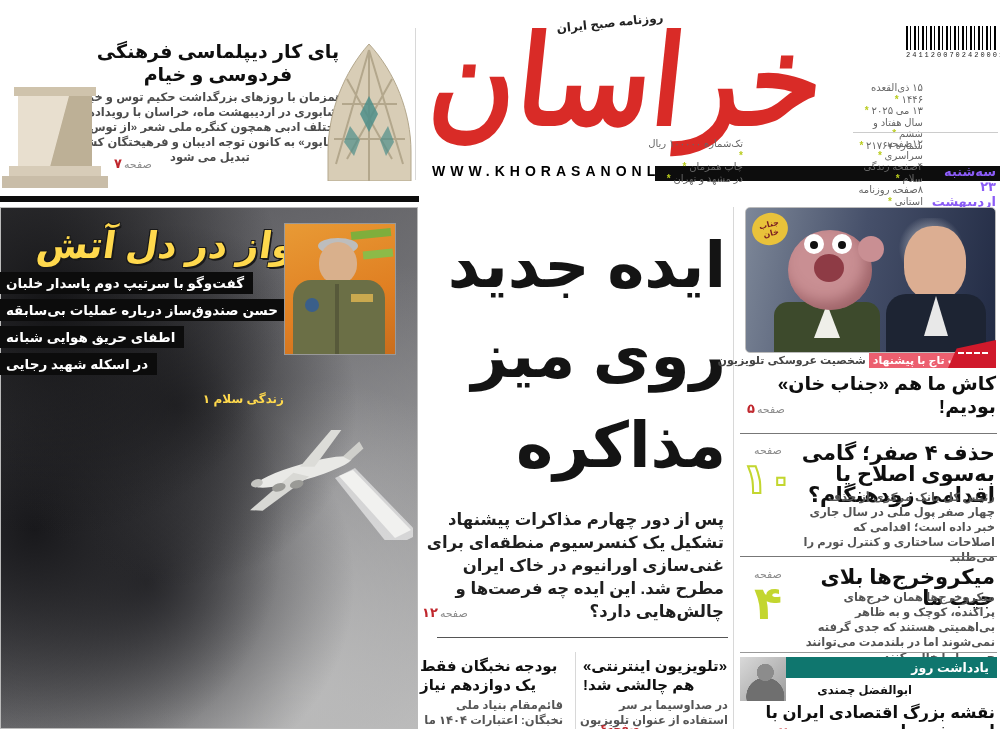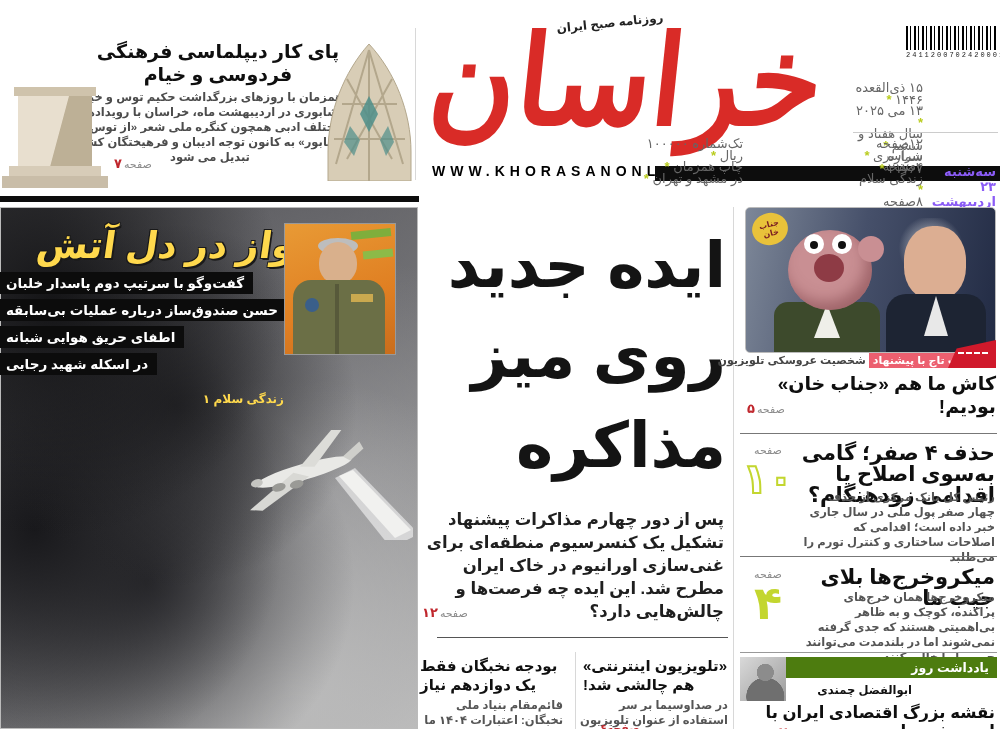--- a/index.html
+++ b/index.html
@@ -38,21 +38,21 @@
 
   .barcode{left:906px;top:26px;width:92px;height:24px;
     background:repeating-linear-gradient(90deg,#000 0 2px,#fff 2px 4px,#000 4px 5px,#fff 5px 8px);}
   .barcode-num{left:906px;top:51px;width:92px;font-size:7px;letter-spacing:2px;color:#222;
     font-family:"Liberation Mono","DejaVu Sans Mono",monospace;text-align:center;}
 
   .d-bold{font-weight:bold;font-size:13px;line-height:15px;color:#8b5cf6;text-align:right;}
   .d-weekday{right:2px;top:84px;width:70px;}
   .d-pages-total{right:2px;top:140px;width:70px;}
   .datebox{left:555px;top:80px;width:443px;height:90px;}
-  .dl{font-size:13px;line-height:11.5px;color:#666;text-align:right;}
+  .dl{font-size:10px;line-height:11.5px;color:#666;text-align:right;}
   .dl div::after{content:" *";color:#b9cc1e;font-weight:bold;}
   .d-details{right:75px;top:2px;width:70px;}
   .d-breakdown{right:75px;top:58px;width:72px;}
   .d-print{right:255px;top:58px;width:100px;}
   .d-rule{position:absolute;right:0;top:52px;width:145px;height:1px;background:#cccccc;}
 
   
   .tl-title{
     left:88px;top:40px;width:260px;text-align:center;
     font-size:19px;line-height:23px;font-weight:bold;color:#0f0f0f;
@@ -185,21 +185,21 @@
   .zeros-num{left:742px;top:444px;}
   .zeros-h{right:5px;top:442px;width:200px;}
   .zeros-b{right:5px;top:490px;width:192px;}
   .rc-hrule2{left:740px;top:556px;width:257px;background:#777;}
 
   .micro-num{left:742px;top:568px;}
   .micro-h{right:5px;top:566px;width:200px;}
   .micro-b{right:5px;top:590px;width:192px;}
 
   .note{left:740px;top:652px;width:257px;height:77px;border-top:1px solid #999;}
-  .note-bar{position:absolute;right:0;top:4px;width:257px;height:21px;background:#4d7c0f;}
+  .note-bar{position:absolute;right:0;top:4px;width:257px;height:21px;background:#0f766e;}
   .note-bar span{position:absolute;right:8px;top:3px;color:#fff;font-size:12.5px;font-weight:bold;}
   .note-photo{position:absolute;left:0;top:4px;width:46px;height:44px;
     background:
      radial-gradient(circle at 55% 35%, #8c8c8c 0 22%, transparent 23%),
      radial-gradient(circle at 55% 90%, #6f6f6f 0 40%, transparent 41%),
      linear-gradient(135deg,#d9d9d9,#9c9c9c);}
   .note-author{position:absolute;left:52px;top:30px;width:120px;text-align:right;font-size:11.5px;font-weight:bold;color:#111;}
   .note-h{position:absolute;right:2px;top:50px;width:255px;text-align:right;font-size:16.5px;font-weight:bold;color:#0f0f0f;}
   .note-pg{position:absolute;right:180px;top:72px;}
 </style>

